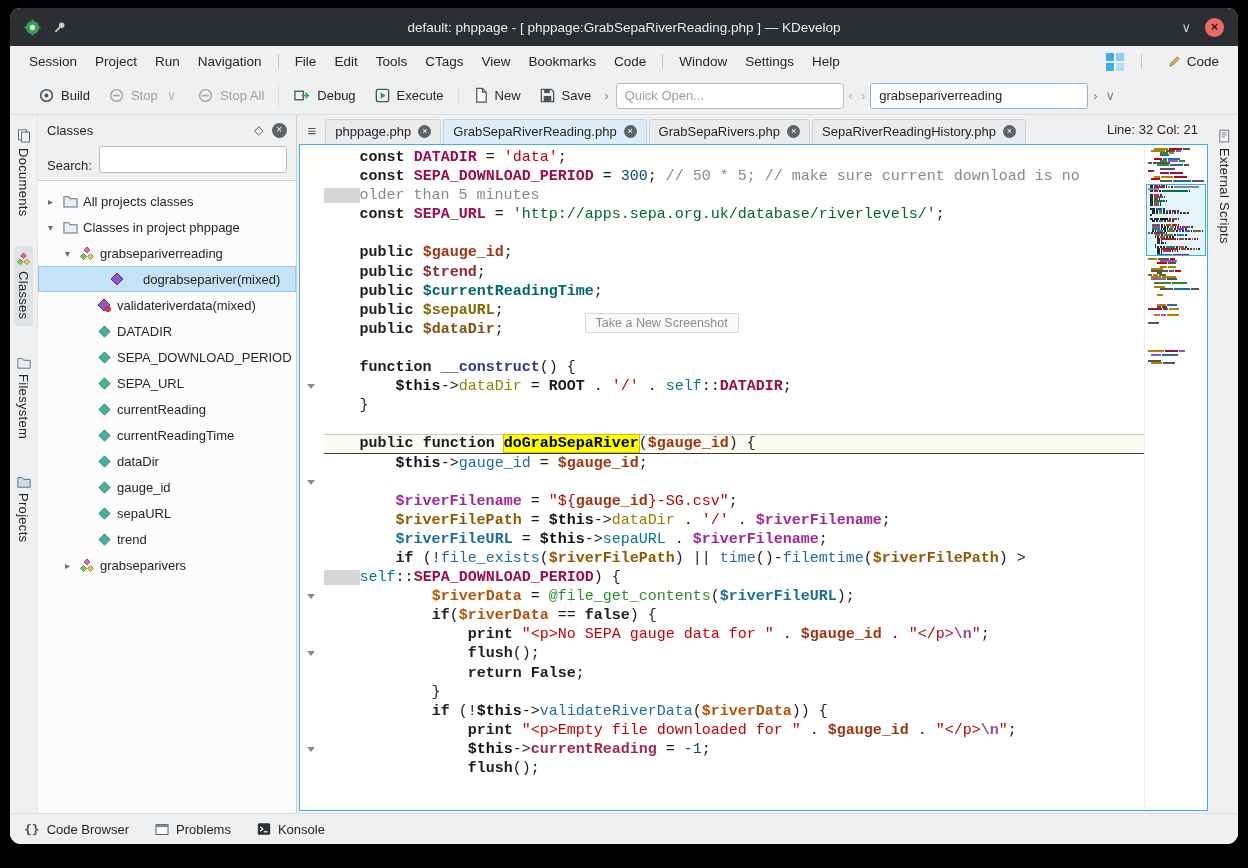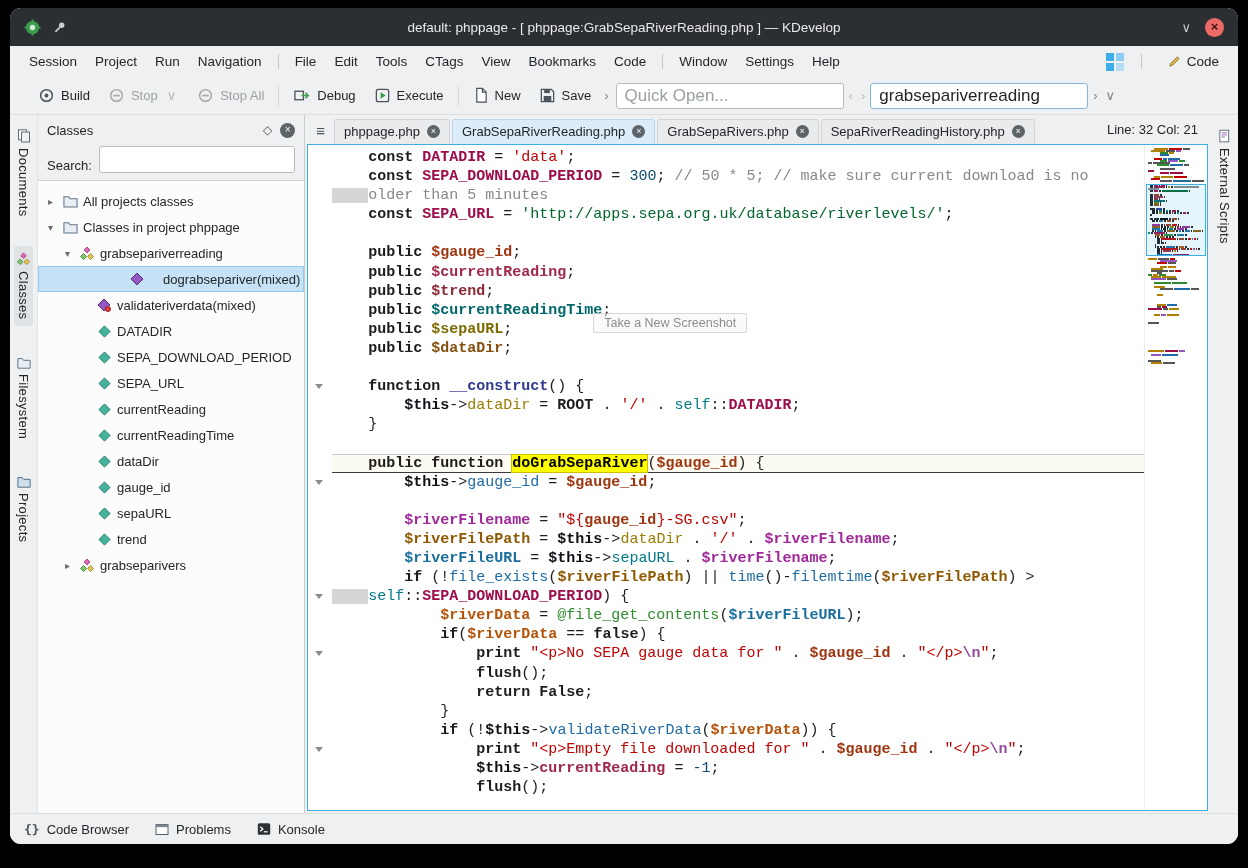--- a/index.html
+++ b/index.html
@@ -26,21 +26,21 @@
   .grid-icon i:nth-child(4){background:#b5def5;}
   
   .toolbar{flex:0 0 37px;display:flex;align-items:center;padding:0 20px;gap:2px;
            border-bottom:1px solid #dcdee0;font-size:13px;}
   .tbtn{display:flex;align-items:center;gap:6px;padding:4px 8px;border-radius:3px;white-space:nowrap;}
   .tbtn.disabled{color:#9da1a4;}
   .tsep{width:1px;height:20px;background:#d7d9db;margin:0 4px;}
   .chev{color:#7d8287;font-size:13px;padding:0 3px;}
   .chev.dis{color:#b3b7ba;}
   .tinput{height:24px;border:1px solid #b9bdc1;border-radius:3px;background:#fff;
-          padding:0 8px;font-size:17px;font-family:"Liberation Sans",sans-serif;color:#232629;outline:none;}
+          padding:0 8px;font-size:13px;font-family:"Liberation Sans",sans-serif;color:#232629;outline:none;}
   .tinput::placeholder{color:#9aa0a5;}
   #quick-open{width:210px;margin-left:2px;}
   #search-box{width:200px;border-color:#85b9dc;}
   
   .main{flex:1;display:flex;min-height:0;}
   .dockstrip{flex:0 0 27px;display:flex;flex-direction:column;align-items:center;padding-top:8px;gap:24px;}
   .dockstrip.right{flex:0 0 28px;}
   .dock-tab{display:flex;flex-direction:column;align-items:center;gap:5px;padding:6px 2px;border-radius:3px;}
   .dock-tab.active{background:#e0e3e6;}
   .vtext{writing-mode:vertical-rl;font-size:13px;color:#232629;letter-spacing:0.3px;}
@@ -342,21 +342,21 @@
             <span class="arrow">▾</span>
             <span class="ticon">
               <svg width="16" height="15" viewBox="0 0 16 15">
                 <path d="M8 1 L11 4 L8 7 L5 4 Z" fill="#e06ab0" stroke="#93336e" stroke-width="0.8"></path>
                 <path d="M4.5 7.5 L7.5 10.5 L4.5 13.5 L1.5 10.5 Z" fill="#7cc768" stroke="#3f7a33" stroke-width="0.8"></path>
                 <path d="M11.5 7.5 L14.5 10.5 L11.5 13.5 L8.5 10.5 Z" fill="#e6c44d" stroke="#97791c" stroke-width="0.8"></path>
               </svg>
             </span>
             <span class="tlabel">grabsepariverreading</span>
           </div>
-          <div class="trow sel" style="padding-left: 60px; gap: 17px;">
+          <div class="trow sel" style="padding-left: 40px; gap: 17px;">
             <span class="arrow"></span>
             <span class="ticon">
               <svg width="14" height="14" viewBox="0 0 14 14">
                 <path d="M7 1 L13 7 L7 13 L1 7 Z" fill="#9557c0" stroke="#5a2d7e" stroke-width="1"></path>
               </svg>
             </span>
             <span class="tlabel">dograbsepariver(mixed)</span>
           </div>
           <div class="trow" style="padding-left: 40px;">
             <span class="arrow"></span>
@@ -534,21 +534,20 @@
             <div class="grow"></div>
             <div class="grow"></div>
           </div>
         <div class="code" id="code">
             <div class="cl"><span class="tok-p">    </span><span class="tok-k">const</span><span class="tok-p"> </span><span class="tok-c">DATADIR</span><span class="tok-p"> = </span><span class="tok-s">'data'</span><span class="tok-p">;</span></div>
             <div class="cl"><span class="tok-p">    </span><span class="tok-k">const</span><span class="tok-p"> </span><span class="tok-c">SEPA_DOWNLOAD_PERIOD</span><span class="tok-p"> = </span><span class="tok-n">300</span><span class="tok-p">; </span><span class="tok-m">// 50 * 5; // make sure current download is no</span></div>
             <div class="cl"><span class="wrapfill"></span><span class="tok-m">older than 5 minutes</span></div>
             <div class="cl"><span class="tok-p">    </span><span class="tok-k">const</span><span class="tok-p"> </span><span class="tok-c">SEPA_URL</span><span class="tok-p"> = </span><span class="tok-g">'http://apps.sepa.org.uk/database/riverlevels/'</span><span class="tok-p">;</span></div>
             <div class="cl"></div>
             <div class="cl"><span class="tok-p">    </span><span class="tok-k">public</span><span class="tok-p"> </span><span class="tok-vg">$gauge_id</span><span class="tok-p">;</span></div>
-            <div class="cl"><span class="tok-p">    </span><span class="tok-k">public</span><span class="tok-p"> </span><span class="tok-vc">$currentReading</span><span class="tok-p">;</span></div>
             <div class="cl"><span class="tok-p">    </span><span class="tok-k">public</span><span class="tok-p"> </span><span class="tok-vt">$trend</span><span class="tok-p">;</span></div>
             <div class="cl"><span class="tok-p">    </span><span class="tok-k">public</span><span class="tok-p"> </span><span class="tok-vq">$currentReadingTime</span><span class="tok-p">;</span></div>
             <div class="cl"><span class="tok-p">    </span><span class="tok-k">public</span><span class="tok-p"> </span><span class="tok-vs">$sepaURL</span><span class="tok-p">;</span></div>
             <div class="cl"><span class="tok-p">    </span><span class="tok-k">public</span><span class="tok-p"> </span><span class="tok-vd">$dataDir</span><span class="tok-p">;</span></div>
             <div class="cl"></div>
             <div class="cl"><span class="tok-p">    </span><span class="tok-k">function</span><span class="tok-p"> </span><span class="tok-dn">__construct</span><span class="tok-p">() {</span></div>
             <div class="cl"><span class="tok-p">        </span><span class="tok-th">$this</span><span class="tok-p">-&gt;</span><span class="tok-o">dataDir</span><span class="tok-p"> = </span><span class="tok-k">ROOT</span><span class="tok-p"> . </span><span class="tok-s">'/'</span><span class="tok-p"> . </span><span class="tok-t">self</span><span class="tok-p">::</span><span class="tok-c">DATADIR</span><span class="tok-p">;</span></div>
             <div class="cl"><span class="tok-p">    }</span></div>
             <div class="cl"></div>
             <div class="cl cur"><span class="tok-p">    </span><span class="tok-k">public</span><span class="tok-p"> </span><span class="tok-k">function</span><span class="tok-p"> </span><span class="caret"></span><span class="tok-hl">doGrabSepaRiver</span><span class="tok-p">(</span><span class="tok-vg">$gauge_id</span><span class="tok-p">) {</span></div>

